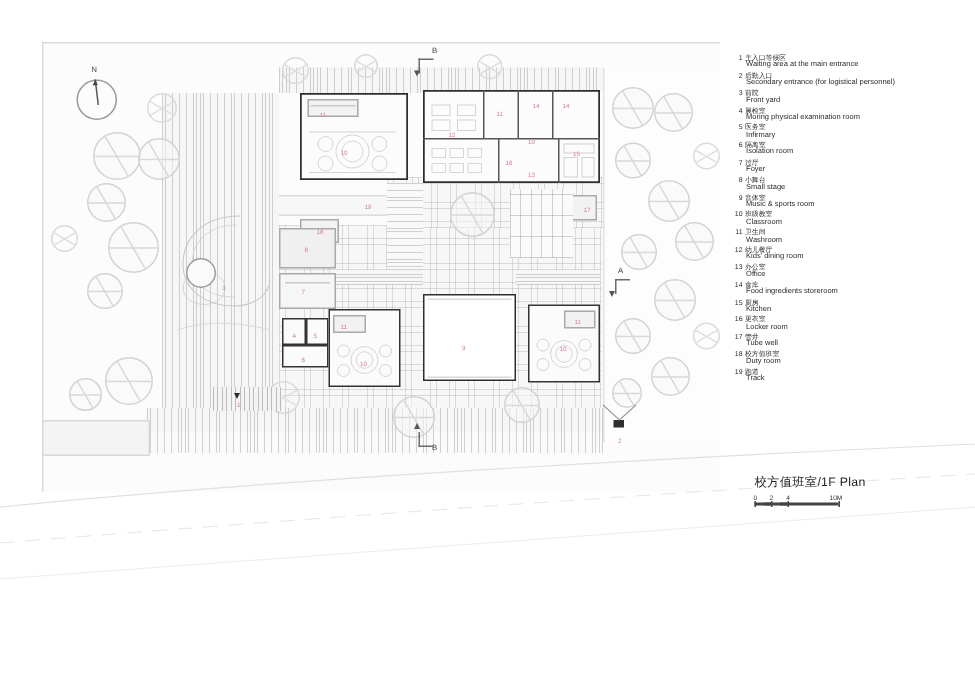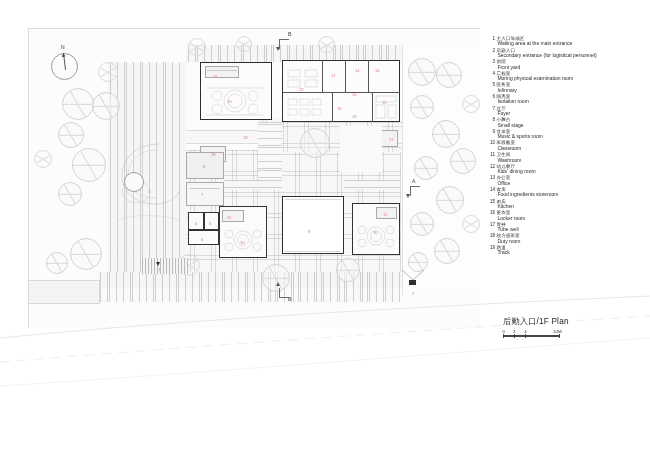--- a/index.html
+++ b/index.html
@@ -388,21 +388,21 @@
       <div class="leg-row">
         <span class="leg-cn"><span class="num">18</span><span>校方值班室</span></span>
         <span class="leg-en">Duty room</span>
       </div>
       <div class="leg-row">
         <span class="leg-cn"><span class="num">19</span><span>跑道</span></span>
         <span class="leg-en">Track</span>
       </div>
     </div>
 
-  <div id="title">后勤入口/1F Plan</div>
+  <div id="title">校方值班室/1F Plan</div>
   <div id="scalebar">
     <div class="bar"></div>
     <div class="fill" style="left:5.6px;width:5.6px;"></div>
     <div class="fill" style="left:16.8px;width:5.6px;"></div>
     <div class="tk" style="left:0;"></div>
     <div class="tk" style="left:11.2px;"></div>
     <div class="tk" style="left:22.4px;"></div>
     <div class="tk" style="left:55.5px;"></div>
     <div class="sn" style="left:-0.6px;">0</div>
     <div class="sn" style="left:10px;">2</div>

